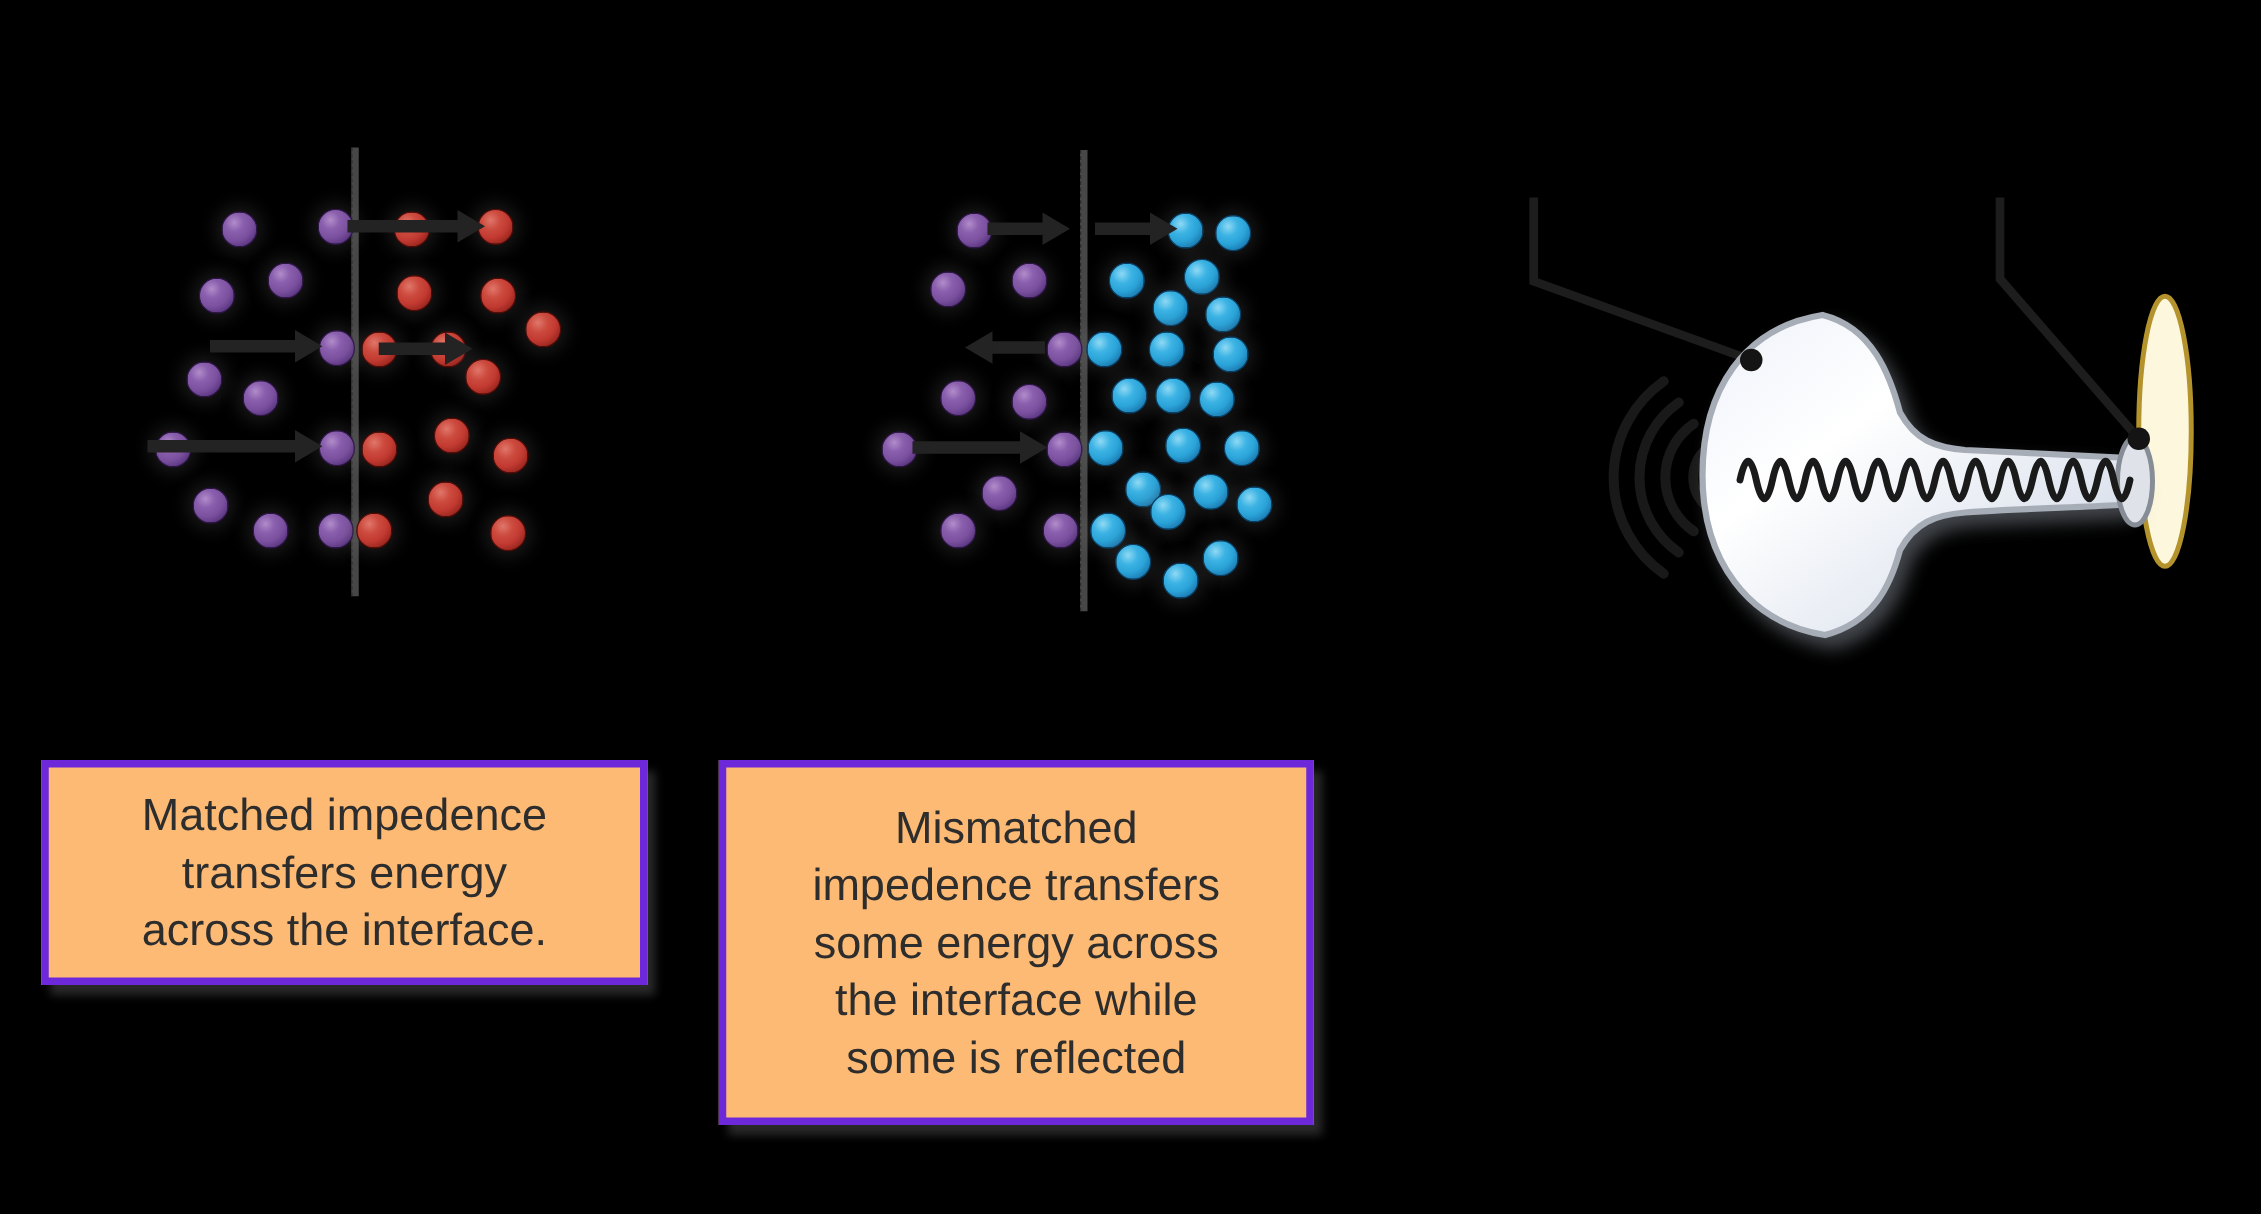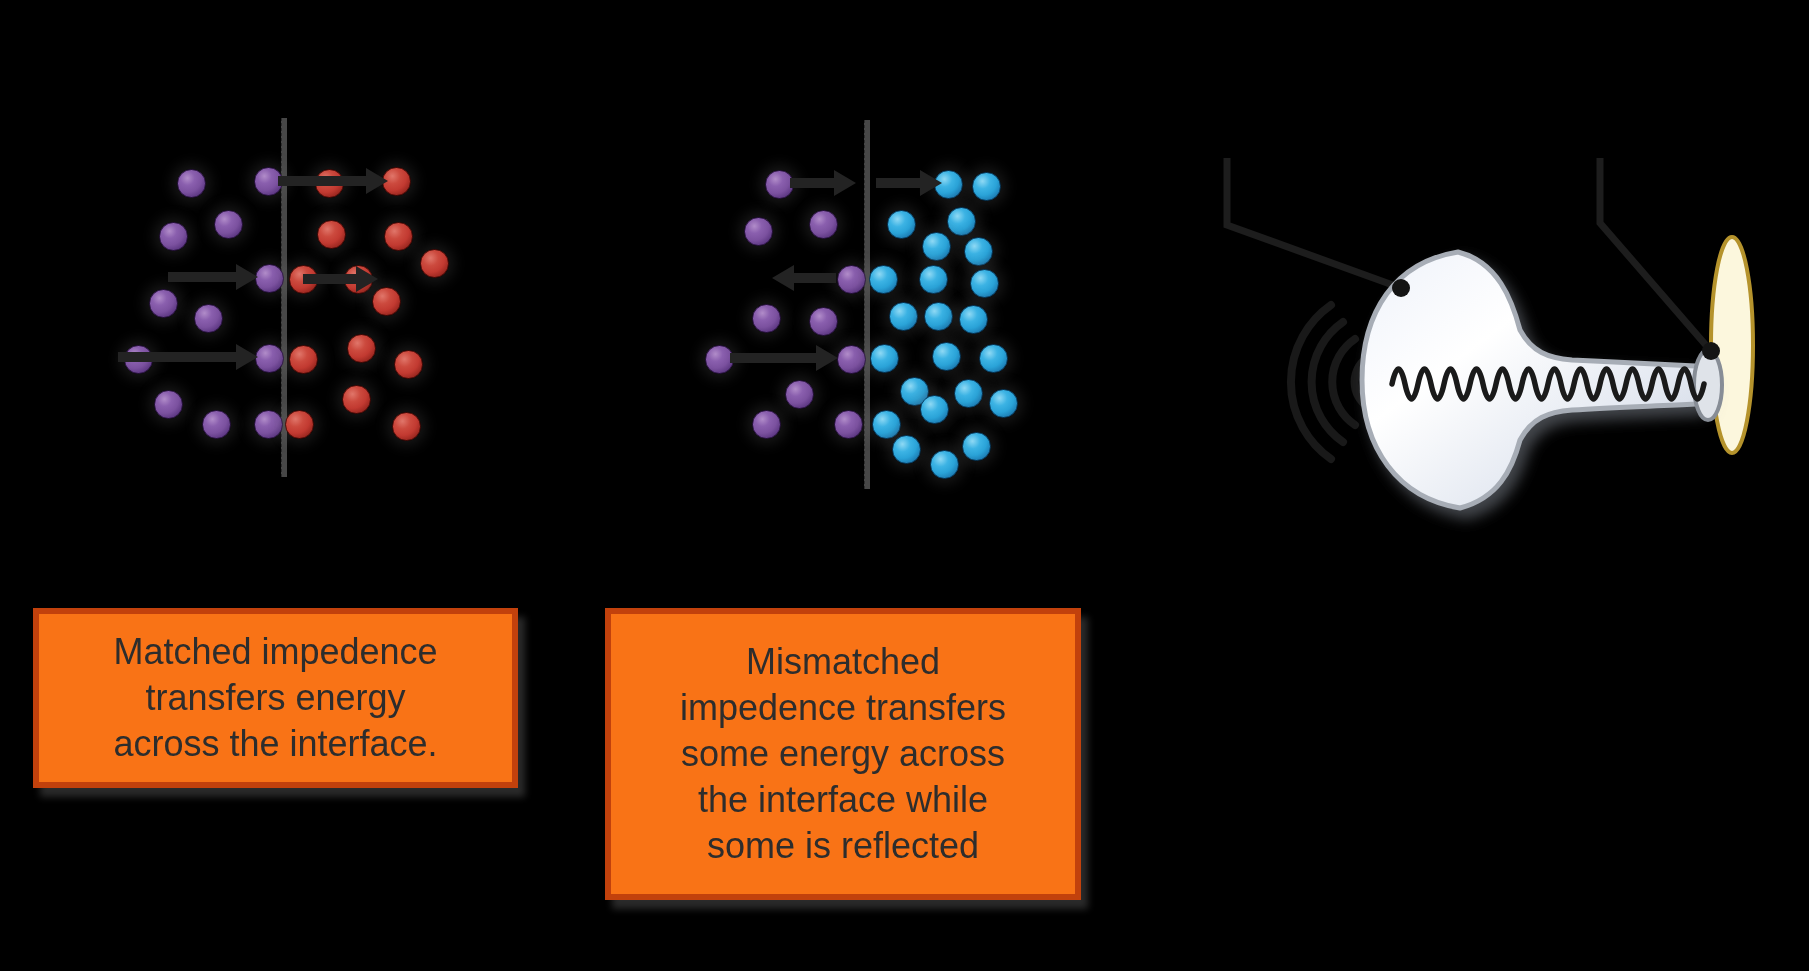--- a/index.html
+++ b/index.html
@@ -27,21 +27,21 @@
   }
   .arrow{position:absolute;height:26px;}
   .arrow .shaft{position:absolute;top:8px;height:10px;background:#232323;}
   .arrow.right .shaft{left:0;right:20px;}
   .arrow.left  .shaft{left:20px;right:0;}
   .arrow .head{position:absolute;top:0;width:0;height:0;border-top:13px solid transparent;border-bottom:13px solid transparent;}
   .arrow.right .head{right:0;border-left:22px solid #232323;}
   .arrow.left  .head{left:0;border-right:22px solid #232323;}
   .caption-box{
     position:absolute;box-sizing:border-box;
-    background:#f97316;border:6px solid #c2410c;
+    background:#fdba74;border:6px solid #6d28d9;
     box-shadow:7px 9px 7px rgba(120,120,120,0.35);
     display:flex;align-items:center;justify-content:center;
     text-align:center;color:#2d2d2d;
     font-size:36px;line-height:1.28;white-space:pre-line;
   }
   svg{position:absolute;inset:0;}
 </style>
 </head>
 <body>
 
@@ -192,21 +192,21 @@
       <circle cx="1401" cy="288" r="9" fill="#141414"></circle>
       <circle cx="1711" cy="351" r="9" fill="#141414"></circle>
     </svg>
   </section>
 
   <div class="caption-box" id="caption-box-0" style="left: 33px; top: 608px; width: 485px; height: 180px;">
     <span>Matched impedence
 transfers energy
 across the interface.</span>
   </div>
-  <div class="caption-box" id="caption-box-1" style="left: 605px; top: 608px; width: 476px; height: 292px;">
+  <div class="caption-box" id="caption-box-1" style="left: 575px; top: 608px; width: 476px; height: 292px;">
     <span>Mismatched
 impedence transfers
 some energy across
 the interface while
 some is reflected</span>
   </div>
 
 </div>
 
 </body></html>

